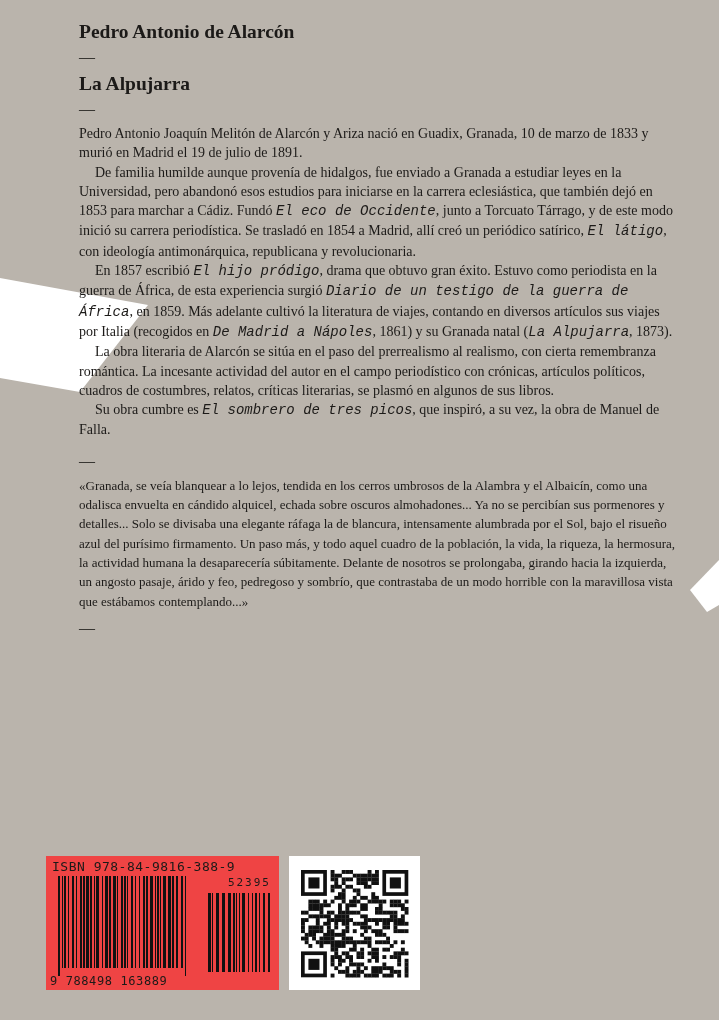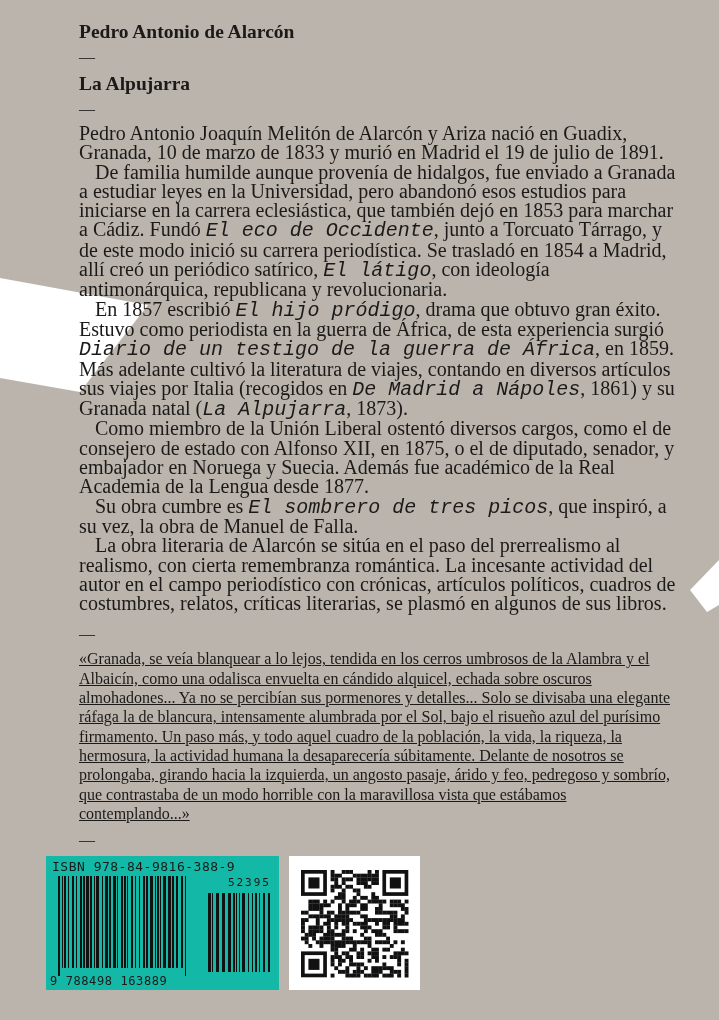--- a/index.html
+++ b/index.html
@@ -1,27 +1,27 @@
 <!DOCTYPE html>
 <html><head>
 <meta charset="utf-8">
 <style>
   html,body{margin:0;padding:0;}
   body{width:719px;height:1020px;background:#bab4ac;position:relative;overflow:hidden;font-family:"Liberation Serif","DejaVu Serif",serif;color:#1c1a18;}
   .deco{position:absolute;left:0;top:0;}
   .content{position:absolute;left:79px;top:20px;width:600px;}
   .title{font-weight:bold;font-size:19.5px;line-height:24px;margin:0;}
   .dash{font-size:16px;line-height:14px;height:22px;margin:6px 0 0 0;}
-  .body{font-size:20px;line-height:19.3px;margin:0;}
+  .body{font-size:14px;line-height:19.3px;margin:0;}
   .body p{margin:0;text-indent:16px;}
   .body p.first{text-indent:0;}
   .body i{font-style:italic;font-family:Liberation Mono, monospace;}
-  .quote{font-size:16px;line-height:19.3px;margin:14px 0 0 0;text-decoration:underline;}
+  .quote{font-size:13px;line-height:19.3px;margin:14px 0 0 0;}
   .codes{position:absolute;top:856px;left:46px;}
-  .barcode{position:absolute;left:0;top:0;width:233px;height:134px;background:#14b8a6;}
+  .barcode{position:absolute;left:0;top:0;width:233px;height:134px;background:#ef4444;}
   .qr{position:absolute;left:243px;top:0;width:131px;height:134px;background:#fff;}
   .isbn{position:absolute;left:6px;top:3px;font-family:"DejaVu Sans Mono",monospace;font-size:13px;letter-spacing:0.5px;}
   .addon{position:absolute;right:8px;top:20px;font-family:"DejaVu Sans Mono",monospace;font-size:11px;letter-spacing:2px;}
   .ean{position:absolute;left:4px;bottom:2px;font-family:"DejaVu Sans Mono",monospace;font-size:12px;letter-spacing:0.6px;}
 </style>
 </head>
 <body>
 
 <svg class="deco" width="719" height="1020">
   <polygon points="0,278 148,305 80,392 0,378" fill="#ffffff"></polygon>
@@ -30,23 +30,22 @@
 
 <div class="content">
   <h1 class="title">Pedro Antonio de Alarcón</h1>
   <div class="dash">—</div>
   <h2 class="title">La Alpujarra</h2>
   <div class="dash">—</div>
   <div class="body" id="bio">
       <p class="first"><span>Pedro Antonio Joaquín Melitón de Alarcón y Ariza nació en Guadix, Granada, 10 de marzo de 1833 y murió en Madrid el 19 de julio de 1891.</span></p>
       <p><span>De familia humilde aunque provenía de hidalgos, fue enviado a Granada a estudiar leyes en la Universidad, pero abandonó esos estudios para iniciarse en la carrera eclesiástica, que también dejó en 1853 para marchar a Cádiz. Fundó </span><i>El eco de Occidente</i><span>, junto a Torcuato Tárrago, y de este modo inició su carrera periodística. Se trasladó en 1854 a Madrid, allí creó un periódico satírico, </span><i>El látigo</i><span>, con ideología antimonárquica, republicana y revolucionaria.</span></p>
       <p><span>En 1857 escribió </span><i>El hijo pródigo</i><span>, drama que obtuvo gran éxito. Estuvo como periodista en la guerra de África, de esta experiencia surgió </span><i>Diario de un testigo de la guerra de África</i><span>, en 1859. Más adelante cultivó la literatura de viajes, contando en diversos artículos sus viajes por Italia (recogidos en </span><i>De Madrid a Nápoles</i><span>, 1861) y su Granada natal (</span><i>La Alpujarra</i><span>, 1873).</span></p>
-      <p><span>Como miembro de la Unión Liberal ostentó diversos cargos, como el de consejero de estado con Alfonso XII, en 1875, o el de diputado, senador, y embajador en Noruega y Suecia. Además fue académico de la Real Academia de la Lengua desde 1877.</span></p>
+      <p><span>La obra literaria de Alarcón se sitúa en el paso del prerrealismo al realismo, con cierta remembranza romántica. La incesante actividad del autor en el campo periodístico con crónicas, artículos políticos, cuadros de costumbres, relatos, críticas literarias, se plasmó en algunos de sus libros.</span></p>
       <p><span>Su obra cumbre es </span><i>El sombrero de tres picos</i><span>, que inspiró, a su vez, la obra de Manuel de Falla.</span></p>
-      <p><span>La obra literaria de Alarcón se sitúa en el paso del prerrealismo al realismo, con cierta remembranza romántica. La incesante actividad del autor en el campo periodístico con crónicas, artículos políticos, cuadros de costumbres, relatos, críticas literarias, se plasmó en algunos de sus libros.</span></p>
     </div>
   <div class="dash" style="margin-top:14px">—</div>
   <p class="quote" style="margin-top:0">«Granada, se veía blanquear a lo lejos, tendida en los cerros umbrosos de la Alambra y el Albaicín, como una odalisca envuelta en cándido alquicel, echada sobre oscuros almohadones... Ya no se percibían sus pormenores y detalles... Solo se divisaba una elegante ráfaga la de blancura, intensamente alumbrada por el Sol, bajo el risueño azul del purísimo firmamento. Un paso más, y todo aquel cuadro de la población, la vida, la riqueza, la hermosura, la actividad humana la desaparecería súbitamente. Delante de nosotros se prolongaba, girando hacia la izquierda, un angosto pasaje, árido y feo, pedregoso y sombrío, que contrastaba de un modo horrible con la maravillosa vista que estábamos contemplando...»</p>
   <div class="dash" style="margin-top:10px">—</div>
 </div>
 
 <div class="codes">
   <div class="barcode">
     <div class="isbn">ISBN 978-84-9816-388-9</div>
     <svg id="bars" style="position:absolute;left:0;top:0" width="233" height="134">

